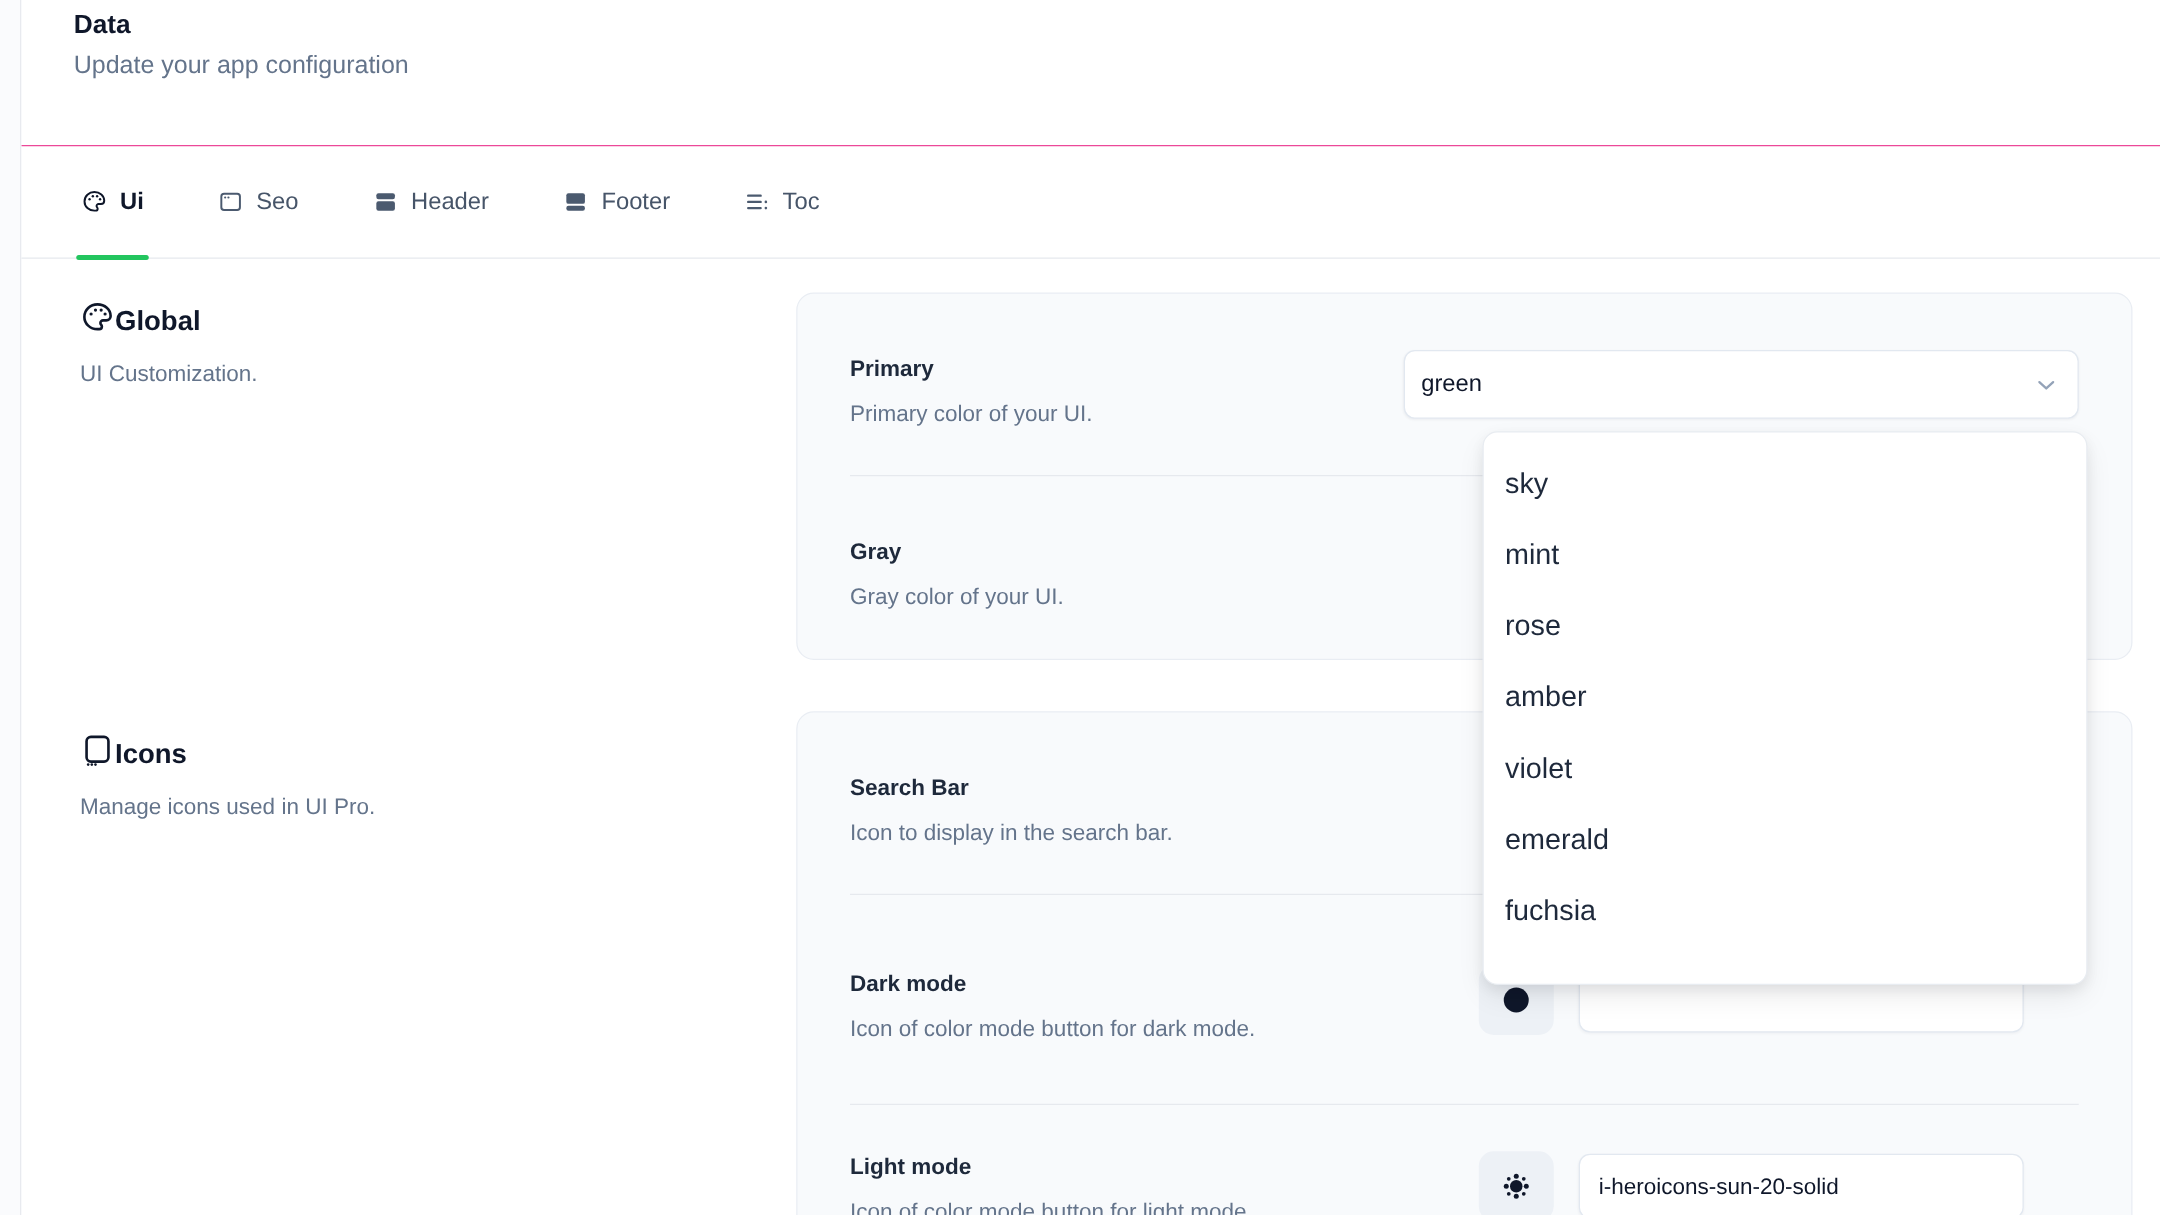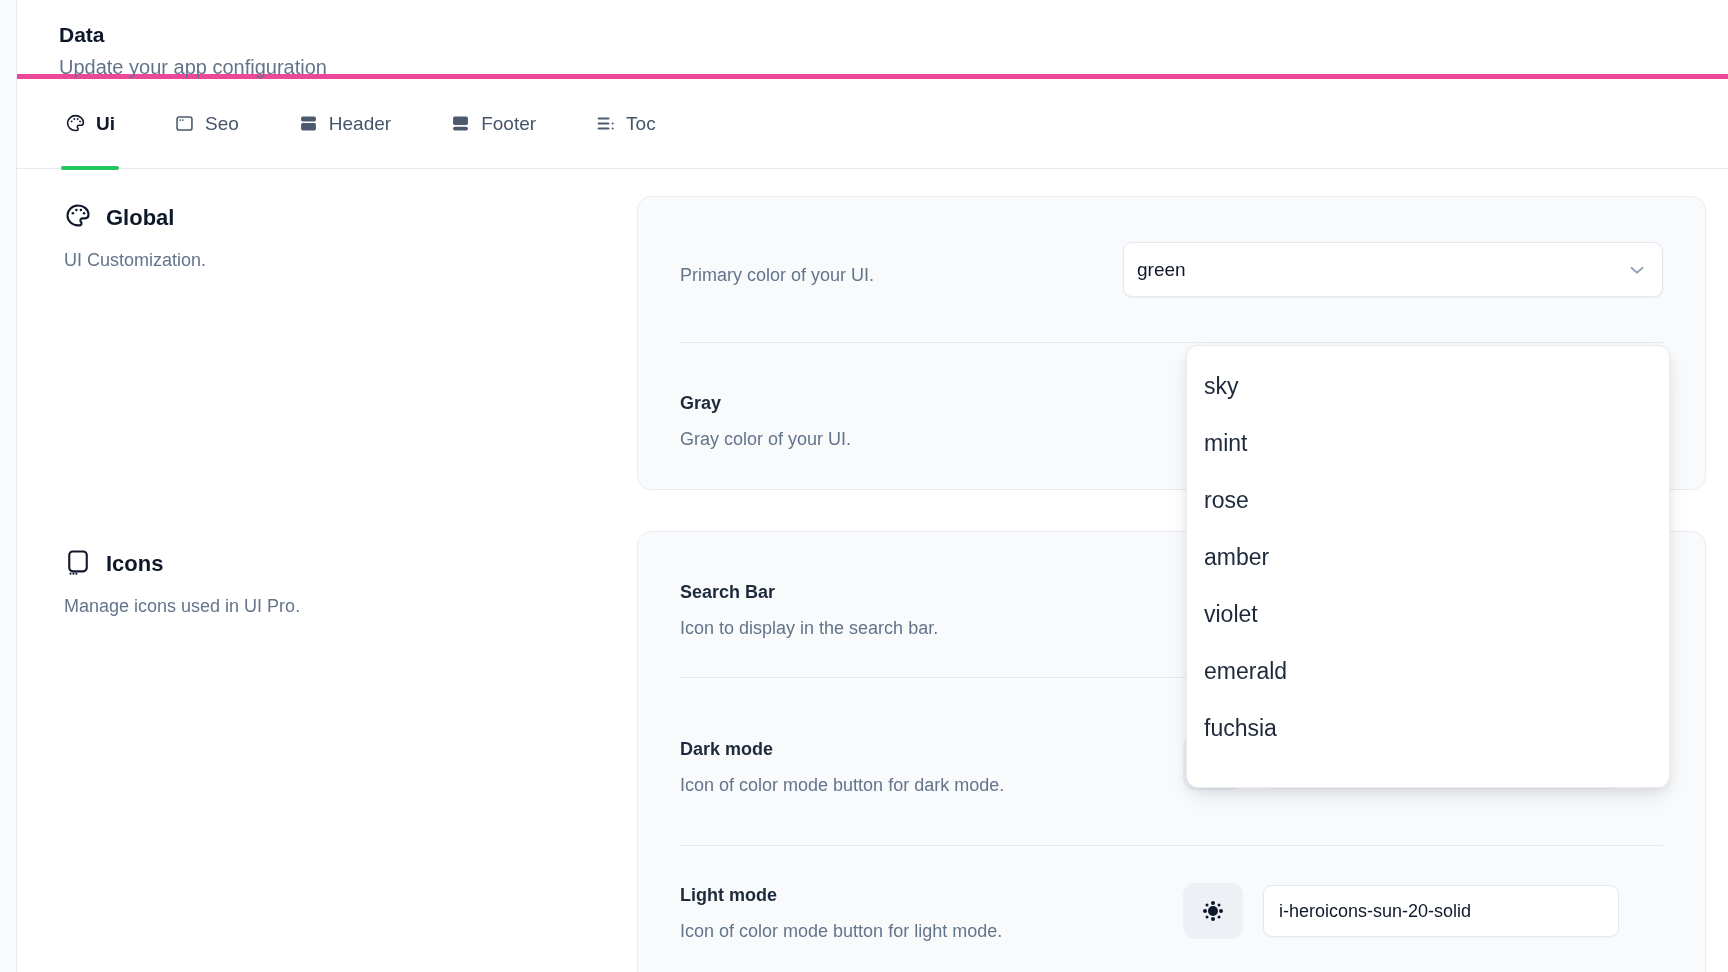--- a/index.html
+++ b/index.html
@@ -7,41 +7,41 @@
        -webkit-font-smoothing:antialiased;}
   #app{position:relative;width:1728px;height:972px;overflow:hidden;background:#fff;}
 
   
   .left-rail{position:absolute;left:0;top:0;width:16px;height:972px;
              background:#fafbfd;border-right:1px solid #e8eaef;}
 
   .page{margin-left:17px;}
 
   
-  .page-header{height:79px;box-sizing:border-box;padding:22px 0 0 42px;
-               border-bottom:5px solid #ec4899;}
+  .page-header{height:117px;box-sizing:border-box;padding:7px 0 0 42px;
+               border-bottom:1px solid #ec4899;}
   .page-title{font-size:21px;font-weight:700;color:#0f172a;line-height:26px;}
   .page-subtitle{margin-top:8px;font-size:20px;color:#64748b;line-height:22px;}
 
   
   .tabs{height:90px;box-sizing:border-box;border-bottom:1px solid #e6e9ee;
         display:flex;align-items:center;gap:59px;padding-left:48px;}
   .tab{position:relative;display:flex;align-items:center;gap:10px;height:100%;
        font-size:19px;color:#475569;cursor:pointer;}
   .tab .t-icon{display:flex;color:#4b5a6f;}
   .tab.active{color:#0f172a;font-weight:600;}
   .tab.active .t-icon{color:#0f172a;}
   .tab.active::after{content:"";position:absolute;left:-4px;right:-4px;bottom:-2px;
        height:4px;border-radius:2px;background:var(--accent,#22c55e);}
 
   
   .main{position:relative;}
   .info{position:absolute;left:47px;width:500px;}
   .info-1{top:33px;} .info-2{top:379px;}
-  .info-head{display:flex;align-items:center;gap:14px;color:#0f172a;}
+  .info-head{display:flex;align-items:center;color:#0f172a;}
   .info-title{font-size:22px;font-weight:700;}
   .info-desc{margin-top:16px;font-size:18px;color:#64748b;}
 
   .cards{margin-left:620px;margin-right:22px;padding-top:27px;}
   .card{background:#f8fafc;border:1px solid #e9edf3;border-radius:14px;
         box-sizing:border-box;}
   .card + .card{margin-top:41px;}
   .row{display:flex;align-items:center;justify-content:space-between;
        padding:0 42px;box-sizing:border-box;}
   .h145{height:145px;} .h146{height:146px;} .h167{height:167px;} .h200{height:200px;}
@@ -185,20 +185,21 @@
           <span class="info-title">Icons</span>
         </div>
         <div class="info-desc">Manage icons used in UI Pro.</div>
       </div>
 
       <div class="cards">
 
         <div class="card">
           <div class="row h145">
             <div class="label-block">
+              <div class="row-label">Primary</div>
               <div class="row-desc">Primary color of your UI.</div>
             </div>
             <div class="select-btn">
               <span>green</span>
               <span class="chev">
                 <svg width="22" height="22" viewBox="0 0 24 24">
                     <path d="M6 9.5 12 15l6-5.5" fill="none" stroke="currentColor" stroke-width="2" stroke-linecap="round" stroke-linejoin="round"></path>
                   </svg>
               </span>
             </div>

